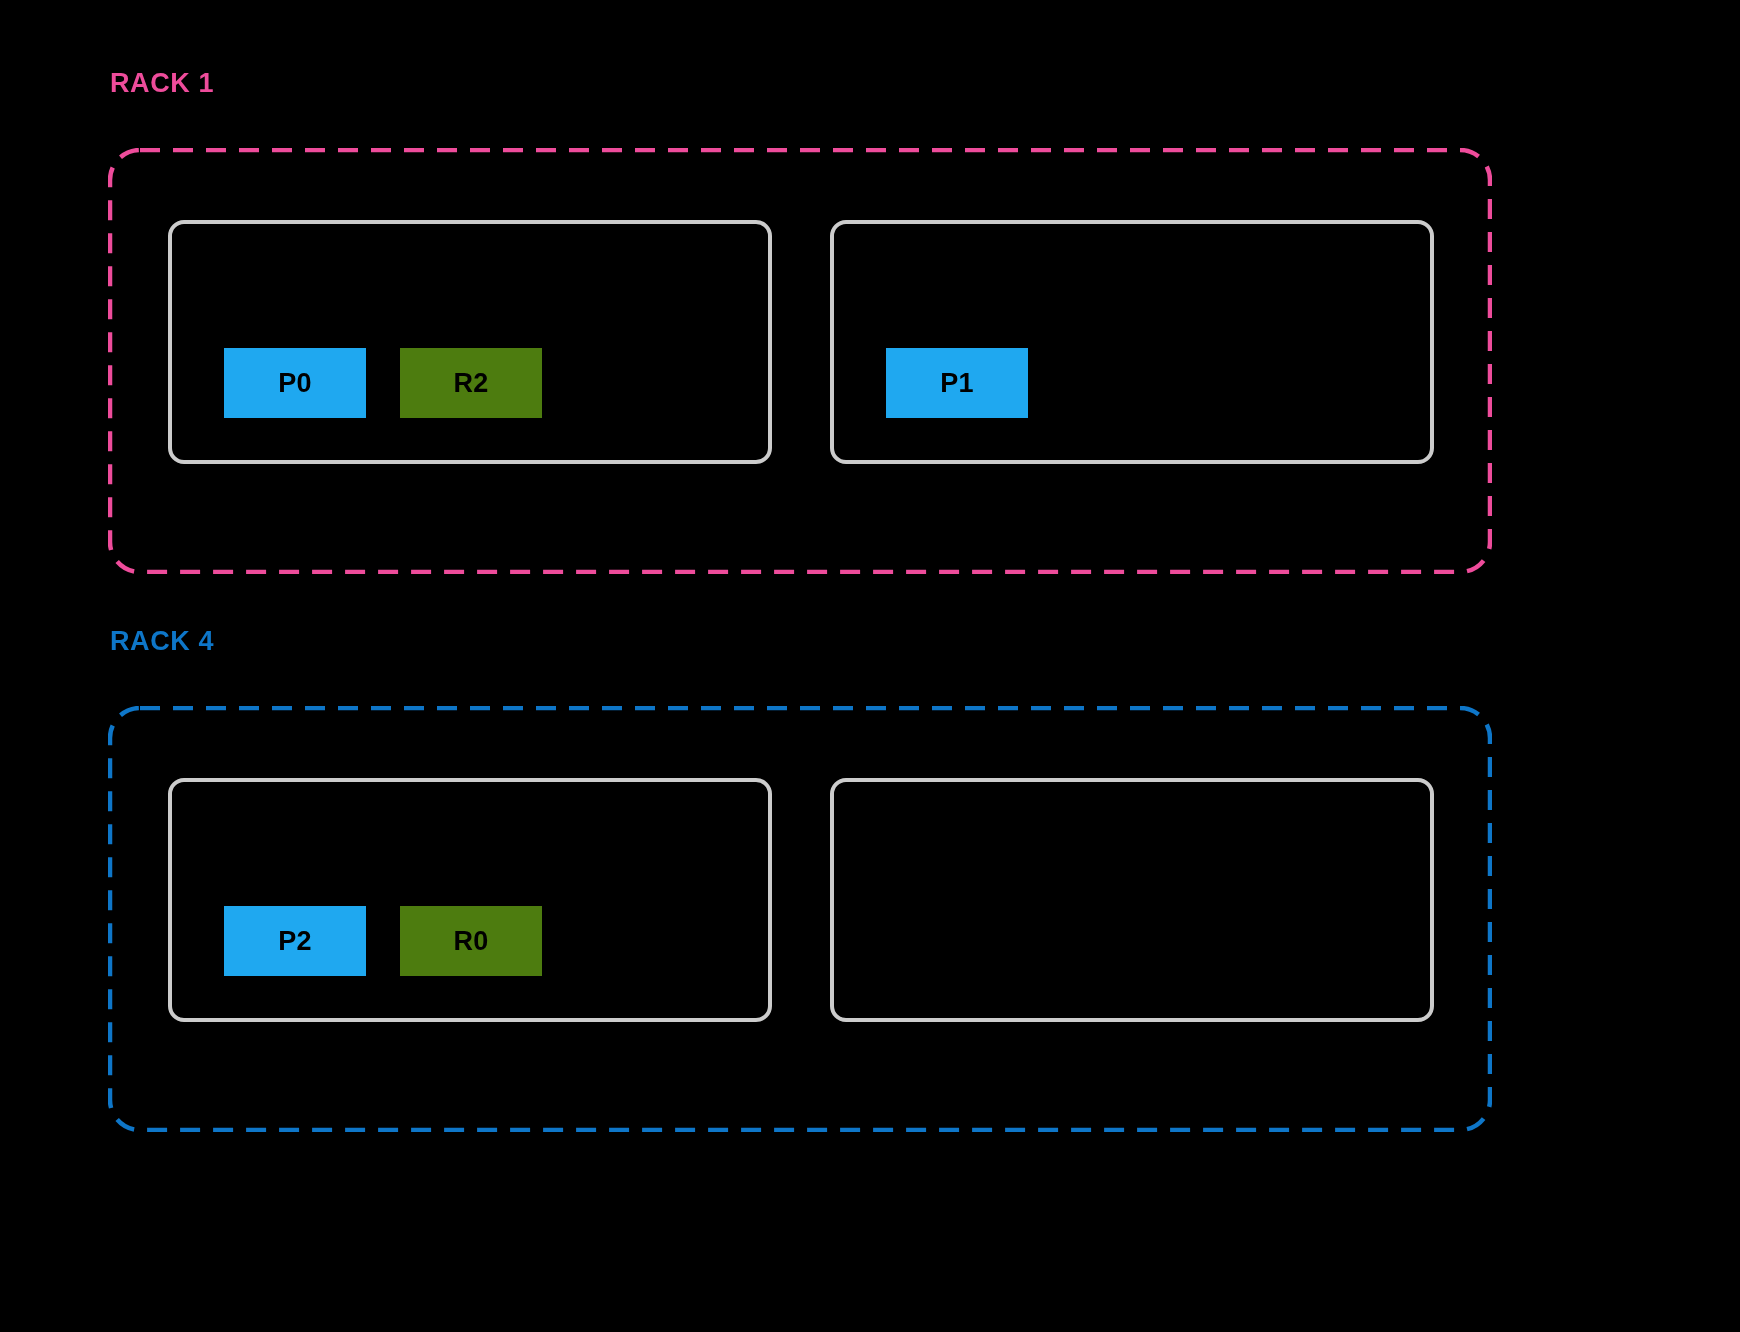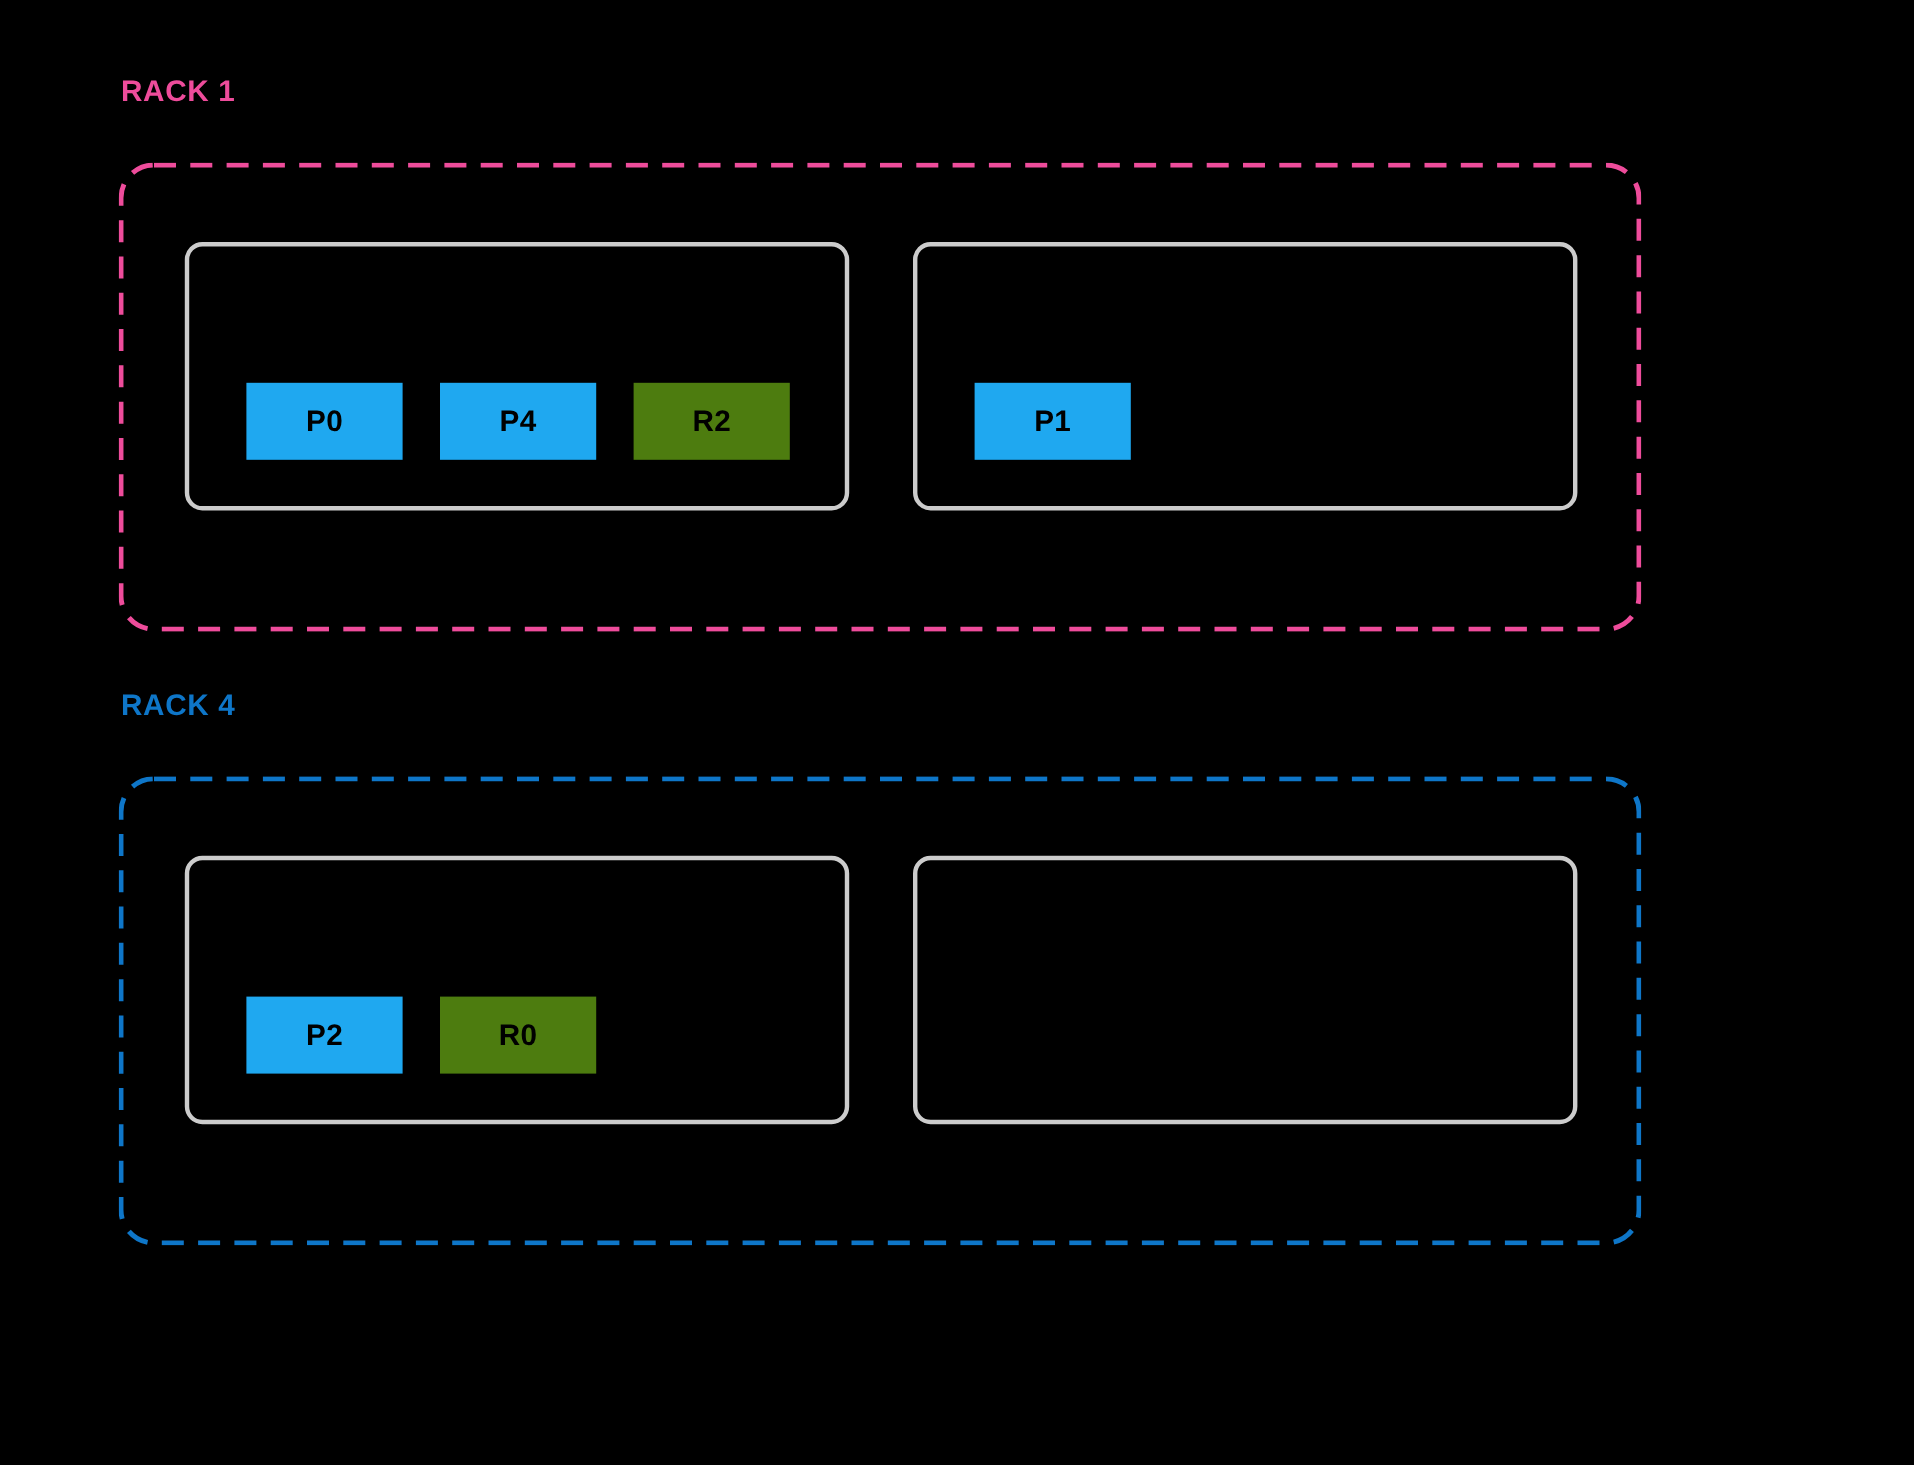--- a/index.html
+++ b/index.html
@@ -106,21 +106,20 @@
 
     <div class="rack-box">
       <svg width="1384" height="426" viewBox="0 0 1384 426" xmlns="http://www.w3.org/2000/svg">
         <rect x="2" y="2" width="1380" height="422" rx="30" ry="30" fill="none" stroke="#ee4c9b" stroke-width="4.5" stroke-dasharray="20 13" stroke-linecap="butt"></rect>
       </svg>
     </div>
 
     <div class="node node-a">
       <div class="block-row">
         <div class="block primary">P0</div>
-        <div class="block primary">P4</div>
         <div class="block replica">R2</div>
       </div>
     </div>
 
     <div class="node node-b">
       <div class="block-row">
         <div class="block primary">P1</div>
       </div>
     </div>
 

